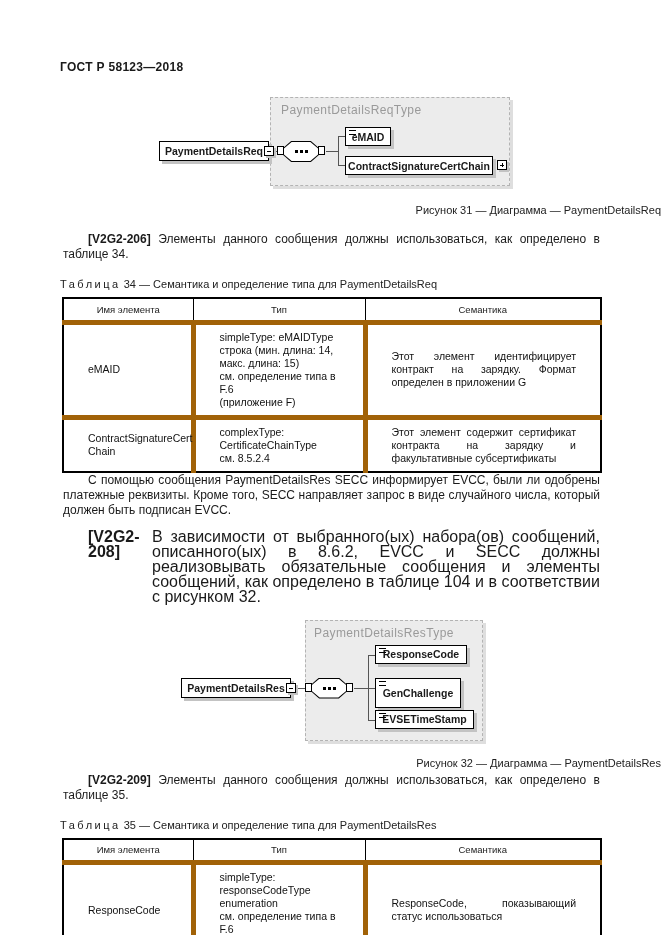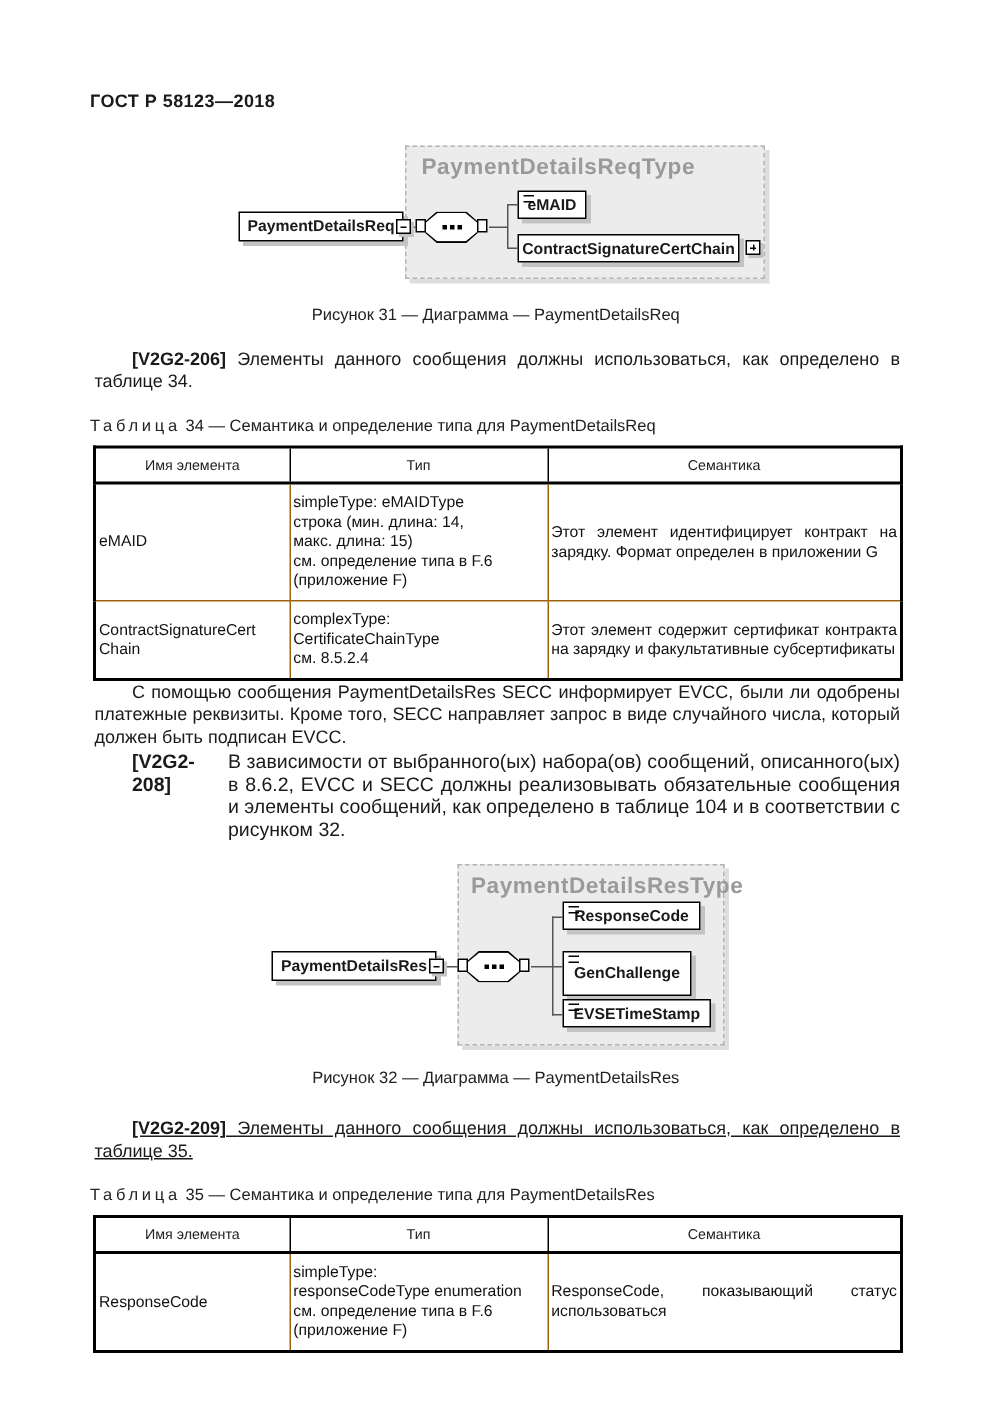--- a/index.html
+++ b/index.html
@@ -10,21 +10,21 @@
 
   .doc-header { padding-top:60px; margin-left:60px; font-size:12px; font-weight:bold; letter-spacing:.3px; }
 
   
   .diagram { position:relative; width:100%; }
   .diagram-1 { margin-top:20px; height:100px; }
   .diagram-2 { margin-top:14px; height:126px; }
 
   .xsd-panel { position:absolute; background:#ececec; border:1px dashed #b3b3b3;
                box-shadow:3px 3px 0 #dedede; }
-  .panel-label { position:absolute; font-size:15px; font-weight:bold; color:#9a9a9a; letter-spacing:.4px; }
+  .panel-label { position:absolute; font-size:12px; font-weight:normal; color:#9a9a9a; letter-spacing:.4px; }
 
   .xsd-box { position:absolute; background:#fff; border:1px solid #000;
              box-shadow:3px 3px 0 #c3c3c3; font-size:10.5px; font-weight:bold;
              display:flex; align-items:center; justify-content:center; }
   .xsd-box .lbl { white-space:nowrap; }
 
   .txticon { position:absolute; left:3px; top:2px; width:7px; height:5px;
              border-top:1px solid #000; border-bottom:1px solid #000; }
 
   .handle { position:absolute; width:10px; height:10px; background:#fff;
@@ -40,42 +40,42 @@
   .seq .inner { position:absolute; inset:1px; background:#fff;
       clip-path:polygon(24% 0,76% 0,100% 38%,100% 62%,76% 100%,24% 100%,0 62%,0 38%); }
   .seq .dots { position:absolute; inset:0; display:flex; gap:2px; align-items:center; justify-content:center; }
   .seq .dot { width:3px; height:3px; background:#000; }
   .seq .tab { position:absolute; width:7px; height:9px; background:#fff; border:1px solid #000; top:5px; }
   .seq .tab.l { left:-5px; } .seq .tab.r { right:-5px; }
 
   .ln { position:absolute; background:#555; }
   .ln.h { height:1px; } .ln.v { width:1px; }
 
-  .fig-caption { margin-top:10px; text-align:center; font-size:11px; color:#222; }
+  .fig-caption { margin-top:10px; text-align:right; font-size:11px; color:#222; }
 
   
   .para { margin:16px 61px 0 63px; font-size:12px; line-height:15px; text-align:justify; }
   .para .tag { font-weight:bold; }
   .indent { text-indent:25px; }
   .section-h { margin:16px 61px 0 63px; font-size:12px; line-height:15px; text-indent:25px; }
   .pbody { margin:0 61px 0 63px; }
 
-  .req { margin:1px 61px 0 88px; display:flex; font-size:13px; line-height:15px; }
+  .req { margin:11px 61px 0 88px; display:flex; font-size:16px; line-height:15px; }
   .req .tag { flex:0 0 64px; font-weight:bold; }
   .req .txt { flex:1; text-align:justify; }
 
   
   .tbl-label { margin:16px 61px 7px 60px; font-size:11px; color:#222; }
   .tbl-label .tword { letter-spacing:2.5px; }
   .gtable { margin-left:62px; width:538px; border-collapse:collapse; table-layout:fixed; }
   .gtable th { border:1px solid #000; border-bottom:2px solid #000;
                font-size:9.5px; font-weight:normal; color:#222; text-align:center;
                height:24px; padding:2px 4px; }
-  .gtable td { border:1px solid #a16207; font-size:10.5px; line-height:13px;
-               padding:6px 2px; vertical-align:middle; color:#111; }
+  .gtable td { border:5px solid #a16207; font-size:10.5px; line-height:13px;
+               padding:6px 24px; vertical-align:middle; color:#111; }
   .gtable { border:2px solid #000; }
   .gtable tr > *:first-child { border-left:2px solid #000; }
   .gtable tr > *:last-child { border-right:2px solid #000; }
   .gtable thead tr > * { border-top:2px solid #000; }
   .gtable tbody tr:last-child > * { border-bottom:2px solid #000; }
   .c-name, .c-type { white-space:pre-line; }
   .c-sem { text-align:justify; }
 </style>
 </head>
 <body>
@@ -216,21 +216,21 @@
       <span class="lbl">GenChallenge</span>
     </div>
     <div class="xsd-box" style="left:375px; top:92px; width:99px; height:19px;">
       <span class="txticon"></span>
       <span class="lbl">EVSETimeStamp</span>
     </div>
   </div>
 
   <div class="fig-caption" style="margin-top:13px;">Рисунок 32 — Диаграмма — PaymentDetailsRes</div>
 
-  <p class="para indent" style="margin-top:20px;text-decoration:underline;"><span class="tag">[V2G2-209]</span> <span>Элементы данного сообщения должны использоваться, как определено в таблице 35.</span></p>
+  <p class="para indent" style="margin-top:4px;"><span class="tag">[V2G2-209]</span> <span>Элементы данного сообщения должны использоваться, как определено в таблице 35.</span></p>
 
   <div class="tbl-label">
     <span class="tword">Таблица</span>
     <span>35</span>
     <span>— Семантика и определение типа для PaymentDetailsRes</span>
   </div>
   <table class="gtable">
     <colgroup>
         <col style="width:130px">
         <col style="width:172px">

